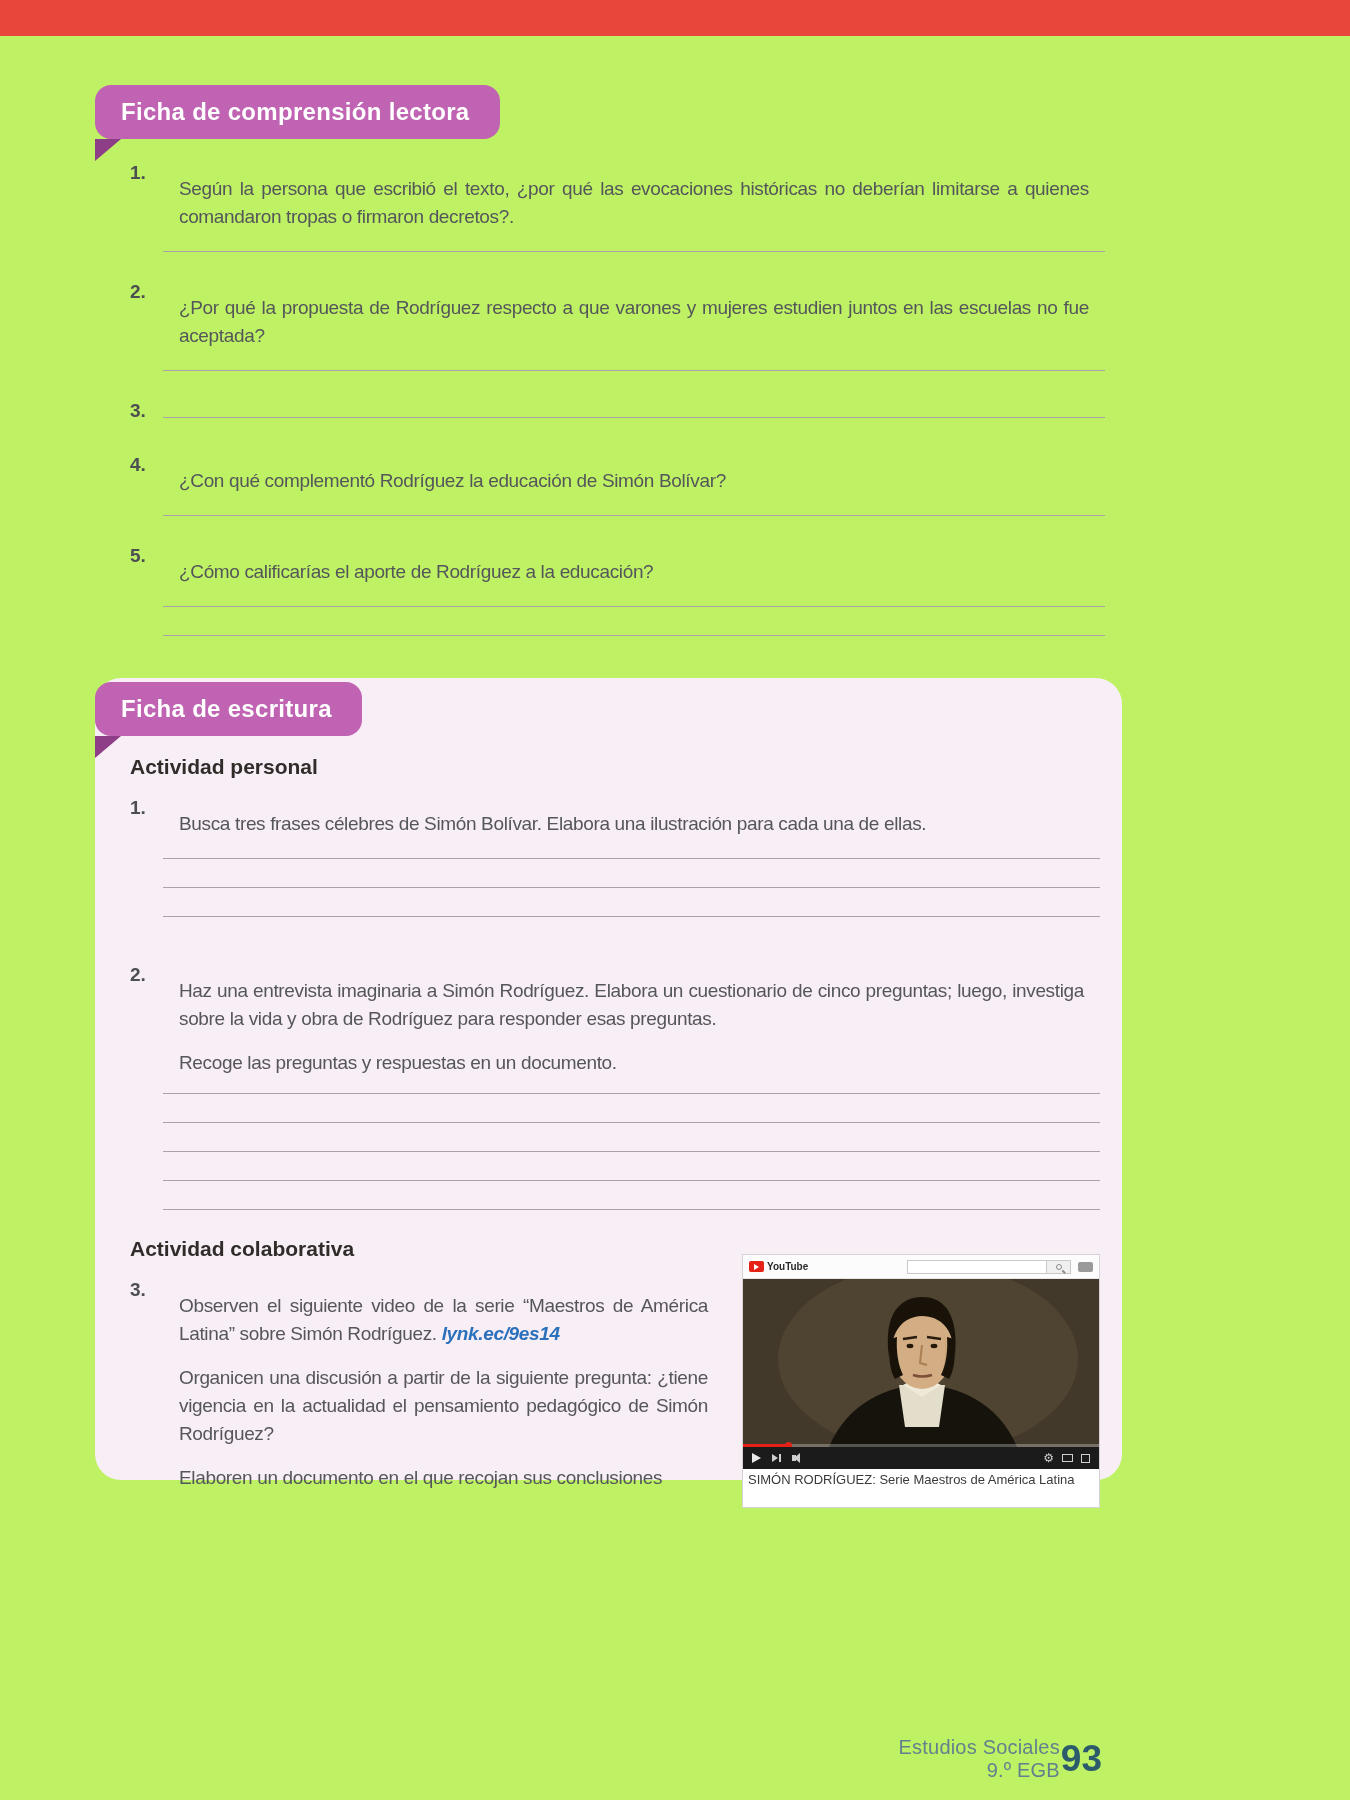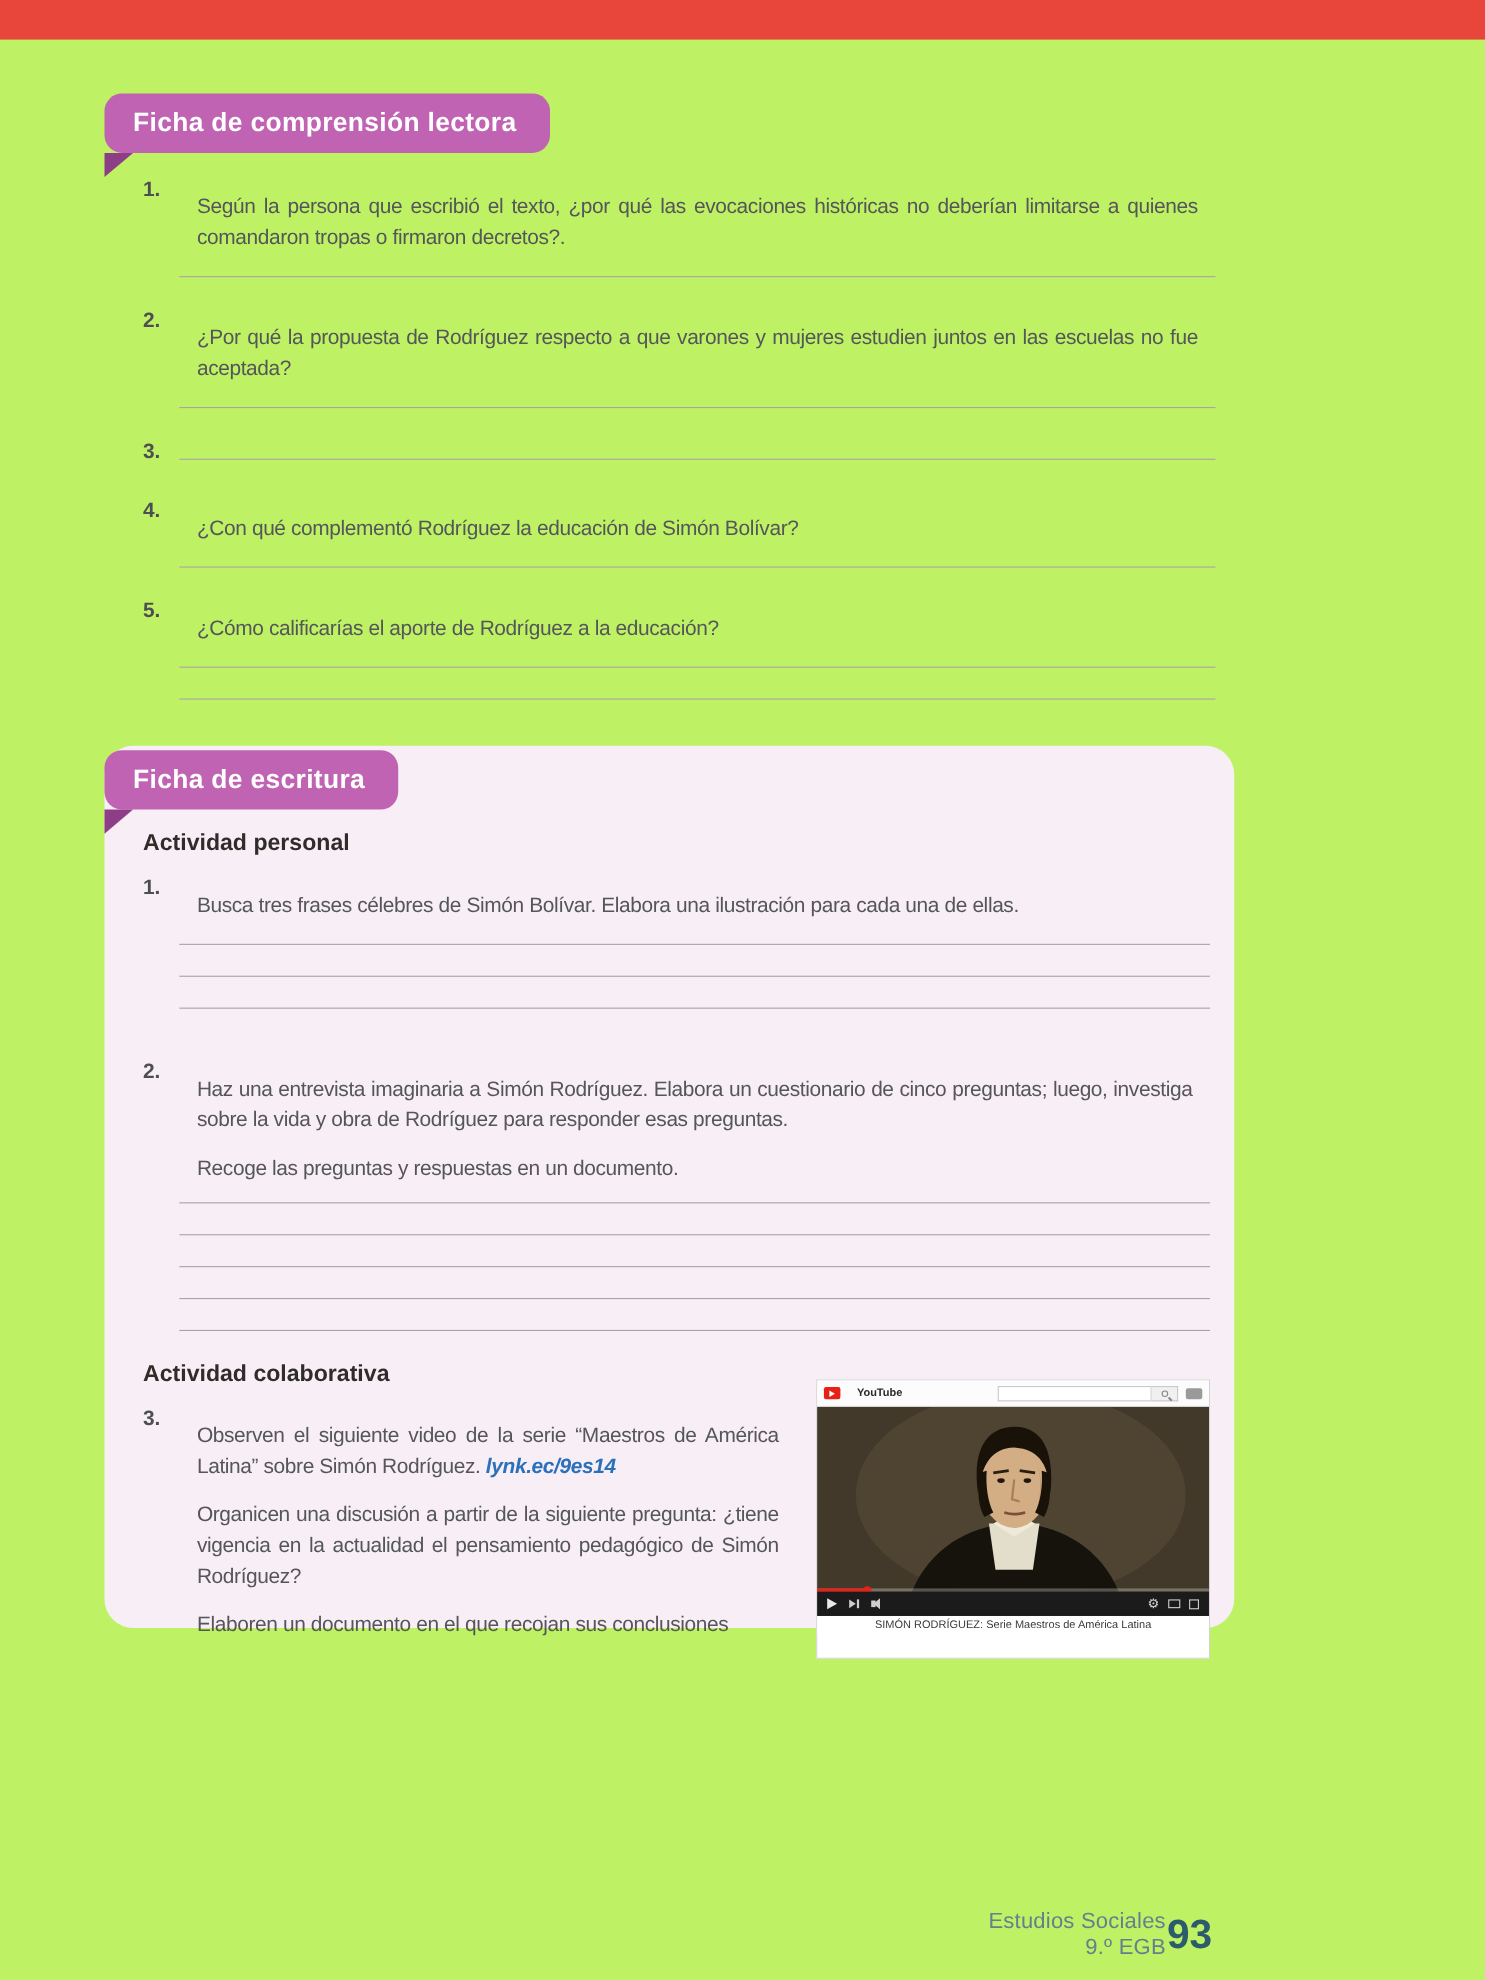--- a/index.html
+++ b/index.html
@@ -67,21 +67,21 @@
   .p-mt14 { margin-top:14px; }
 
   .video {
     flex:none; width:358px; margin-left:18px; margin-top:-22px;
     background:#fff; border:1px solid #d8d2d6;
   }
   .yt-header {
     height:24px; display:flex; align-items:center; gap:5px;
     padding:0 6px; border-bottom:1px solid #e6e6e6; background:#fcfcfc;
   }
-  .yt-logo { display:flex; align-items:center; gap:15px; font-size:10px; font-weight:bold; color:#2a2a2a; }
+  .yt-logo { display:flex; align-items:center; gap:3px; font-size:10px; font-weight:bold; color:#2a2a2a; }
   .yt-play-badge { width:15px; height:11px; background:#e62117; border-radius:2px; position:relative; }
   .yt-play-badge::after {
     content:""; position:absolute; left:5px; top:2.5px; width:0; height:0;
     border-left:5px solid #fff; border-top:3px solid transparent; border-bottom:3px solid transparent;
   }
   .yt-search { margin-left:auto; display:flex; align-items:center; }
   .yt-searchbox { width:140px; height:14px; border:1px solid #c9c9c9; background:#fff; }
   .yt-searchbtn {
     width:24px; height:14px; background:#f0f0f0; border:1px solid #c9c9c9; border-left:none;
     display:flex; align-items:center; justify-content:center;
@@ -103,21 +103,21 @@
   .ic-play { width:0; height:0; border-left:9px solid #e9e9e9; border-top:5px solid transparent; border-bottom:5px solid transparent; }
   .ic-next { display:flex; align-items:center; }
   .ic-next .tri { width:0; height:0; border-left:6px solid #cfcfcf; border-top:4px solid transparent; border-bottom:4px solid transparent; }
   .ic-next .bar { width:2px; height:8px; background:#cfcfcf; margin-left:1px; }
   .ic-vol { position:relative; width:4px; height:6px; background:#cfcfcf; margin-right:6px; }
   .ic-vol::after { content:""; position:absolute; left:2px; top:-2px; width:0; height:0; border-top:5px solid transparent; border-bottom:5px solid transparent; border-right:6px solid #cfcfcf; }
   .ctl-right { margin-left:auto; display:flex; align-items:center; gap:8px; }
   .ic-gear { font-size:12px; color:#cfcfcf; }
   .ic-theater { width:11px; height:8px; border:1.5px solid #cfcfcf; }
   .ic-full { width:9px; height:9px; border:1.5px solid #cfcfcf; }
-  .yt-caption { font-size:10px; color:#3a3a3a; padding:3px 5px 4px 5px; white-space:nowrap; overflow:hidden; background:#fff;text-align:center; }
+  .yt-caption { font-size:13px; color:#3a3a3a; padding:3px 5px 4px 5px; white-space:nowrap; overflow:hidden; background:#fff; }
 
   
   .footer { position:absolute; right:248px; bottom:18px; display:flex; align-items:center; gap:1px; }
   .footer-text { text-align:right; color:#64808e; font-size:20px; line-height:23px; letter-spacing:.2px; }
   .page-num { color:#2c5c6b; font-size:37px; font-weight:bold; }
 </style>
 </head>
 <body>
 
 <div class="page">

